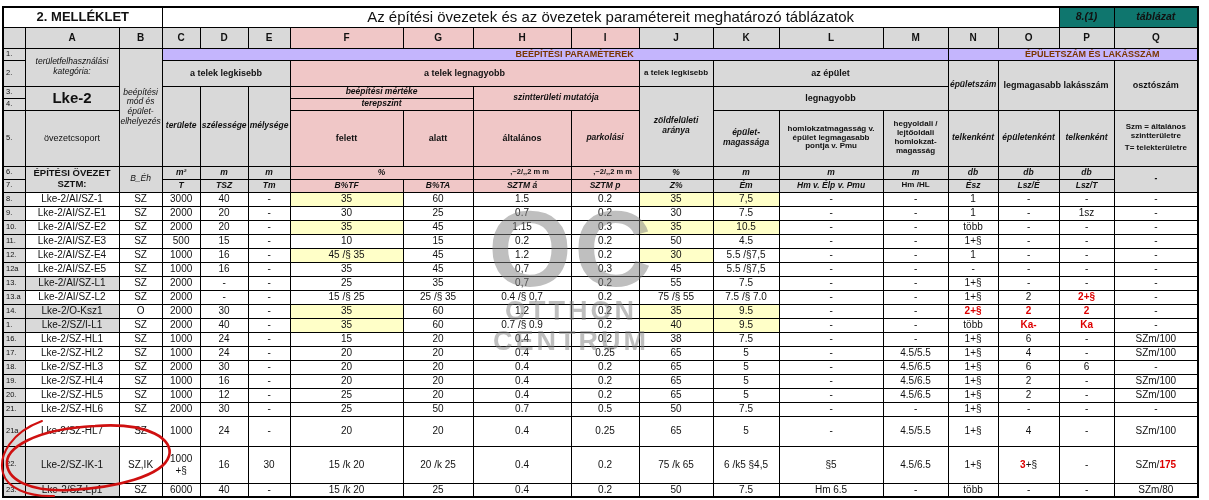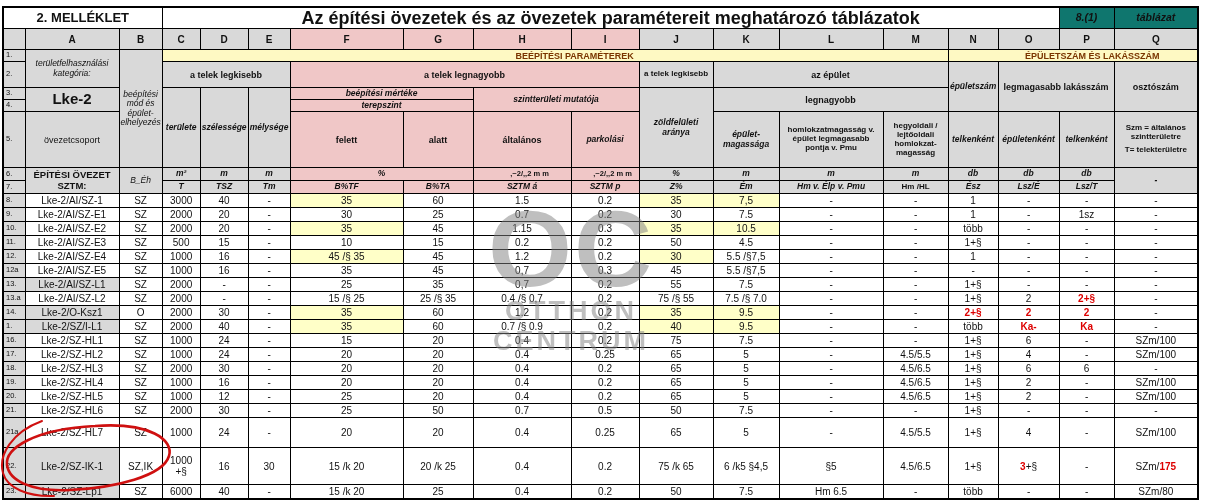--- a/index.html
+++ b/index.html
@@ -5,31 +5,31 @@
   html,body{margin:0;padding:0;}
   body{
     width:1209px;height:500px;overflow:hidden;background:#fff;position:relative;
     font-family:"Liberation Sans",sans-serif;color:#111;
   }
   table.sheet{border-collapse:collapse;position:absolute;left:2px;top:6px;table-layout:fixed;border:2px solid #000;}
   td{border:1px solid #000;padding:0 1px;text-align:center;vertical-align:middle;font-size:10px;line-height:1.12;overflow:hidden;}
   .numcol{font-size:7.5px;text-align:left;background:#d9d9d9;padding-left:2px;font-weight:normal;}
   .grey{background:#d9d9d9;}
   .pink{background:#f0c7c7;}
-  .orange{background:#fef9c3;color:#7a3500;font-weight:bold;font-size:9px;padding-left:40px;}
+  .orange{background:#c4b5fd;color:#7a3500;font-weight:bold;font-size:9px;padding-left:40px;}
   .ylw{background:#0f766e;font-weight:bold;font-style:italic;font-size:10.5px;}
   .hl{background:#ffffc8;}
   .red{color:#dd0000;font-weight:bold;}
   .b{font-weight:bold;}
   .f8{font-size:8px;}
   .f85{font-size:8.5px;font-style:italic;}
   .f9{font-size:9px;}
   .f7{font-size:7.5px;padding-left:16px;}
   .title-left{font-weight:bold;font-size:13px;}
-  .title-main{font-weight:bold;font-size:18px;}
+  .title-main{font-weight:normal;font-size:15px;}
   .zone-big{font-weight:bold;font-size:15px;}
   .ovz{font-weight:bold;font-size:9.5px;}
   tr.hr1{height:12px;} tr.hr2{height:26px;} tr.hr3{height:12px;} tr.hr4{height:12px;}
   tr.hr5{height:56px;} tr.hr6{height:13px;} tr.hr7{height:13px;}
   tr.trow{height:20px;} tr.lrow{height:21px;}
   tr.data{height:14px;}
   .szmcell div{margin:4px 0;}
   #wm{position:absolute;left:488px;top:200px;z-index:5;pointer-events:none;
       color:rgba(128,128,128,0.5);text-align:center;}
   #wm .big{font-size:108px;font-weight:bold;line-height:0.9;letter-spacing:2px;}
@@ -392,21 +392,21 @@
         <td class="numcol">16.</td>
         <td>Lke-2/SZ-HL1</td>
         <td>SZ</td>
         <td>1000</td>
         <td>24</td>
         <td>-</td>
         <td>15</td>
         <td>20</td>
         <td>0.4</td>
         <td>0.2</td>
-        <td>75</td>
+        <td>38</td>
         <td>7.5</td>
         <td>-</td>
         <td>-</td>
         <td>1+§</td>
         <td>6</td>
         <td>-</td>
         <td>SZm/100</td>
       </tr>
       <tr class="data">
         <td class="numcol">17.</td>

